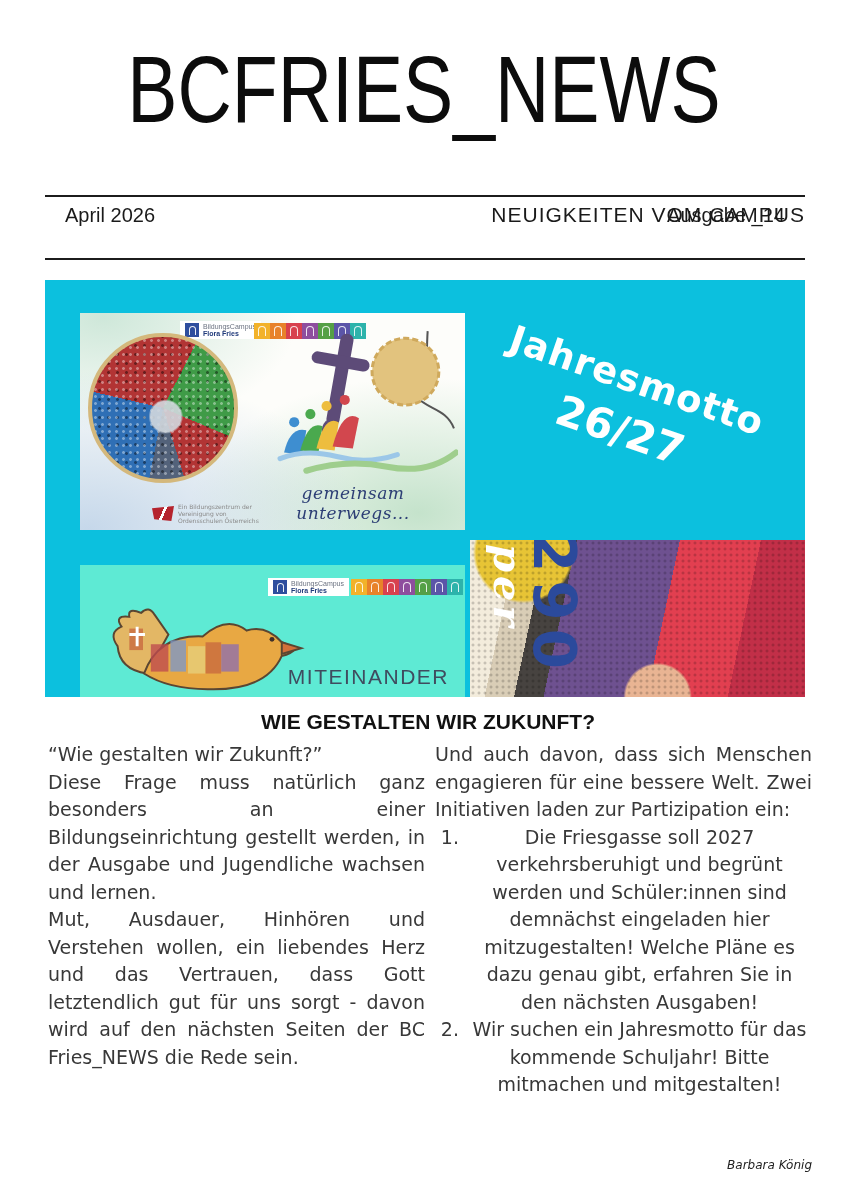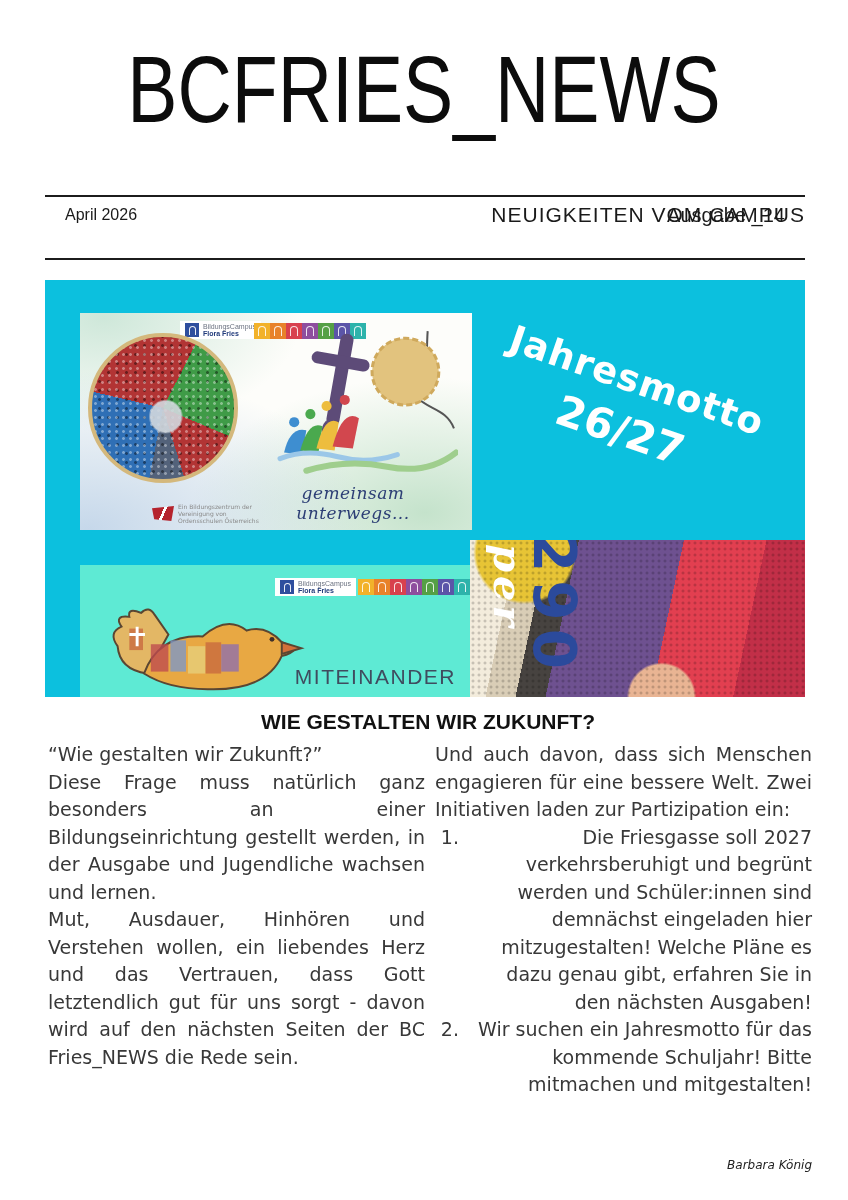--- a/index.html
+++ b/index.html
@@ -8,27 +8,27 @@
 
   
   .title{position:absolute;top:36px;left:0;width:848px;margin:0;text-align:center;
          font-family:"Liberation Sans",sans-serif;font-weight:400;font-size:94px;color:#0c0c0c;
          transform:scaleX(.8);transform-origin:center;letter-spacing:0px;white-space:nowrap;}
   .rule{position:absolute;left:45px;width:760px;height:2px;background:#1c1c1c;}
   .rule-1{top:195px;}
   .rule-2{top:258px;}
   .info-row{position:absolute;top:215px;left:45px;width:760px;display:flex;align-items:center;
             font-family:"Liberation Sans",sans-serif;color:#1a1a1a;}
-  .info-date{position:absolute;left:20px;font-size:16px;}
+  .info-date{position:absolute;left:20px;font-size:20px;}
   .info-subtitle{position:absolute;left:0;width:100%;text-align:right;font-size:21px;letter-spacing:1px;}
   .info-issue{position:absolute;right:20px;font-size:20px;}
 
   
   .banner{position:absolute;left:45px;top:280px;width:760px;height:417px;background:#0cc0de;overflow:hidden;}
-  .card{position:absolute;overflow:hidden;padding-left:7px;}
+  .card{position:absolute;overflow:hidden;}
 
   
   .card-jubilee{left:35px;top:33px;width:385px;height:217px;
      background:
        radial-gradient(ellipse at 2% 100%,rgba(130,170,215,.45),transparent 52%),
        radial-gradient(ellipse at 88% 92%,rgba(150,205,165,.55),transparent 48%),
        radial-gradient(ellipse at 6% 2%,rgba(160,210,185,.5),transparent 38%),
        #fdfdfa;}
   .logo-chip{position:absolute;display:flex;align-items:center;gap:4px;background:#fff;padding:2px 5px;}
   .chip-1{left:100px;top:8px;}
@@ -92,21 +92,21 @@
      font-weight:bold;font-size:40px;color:#fff;transform:rotate(90deg);transform-origin:top left;letter-spacing:4px;}
 
   
   .headline{position:absolute;top:706px;left:0;width:848px;margin:4px;text-align:center;
      font-family:"Liberation Sans",sans-serif;font-weight:bold;font-size:21px;color:#111;}
   .columns{position:absolute;left:48px;top:741px;width:764px;display:flex;gap:10px;
      font-size:19px;line-height:27.5px;color:#383838;}
   .col{width:377px;}
   .col p{margin:0;text-align:justify;}
   .col-right ol{margin:0;padding-left:30px;}
-  .col-right li{text-align:right;padding-left:2px;}
+  .col-right li{text-align:center;padding-left:2px;}
   .signature{position:absolute;right:36px;top:1158px;font-style:italic;font-size:12px;color:#222;}
 </style>
 </head>
 <body>
 
 <div class="page">
 
   <h1 class="title">BCFRIES_NEWS</h1>
 
   <div class="rule rule-1"></div>

